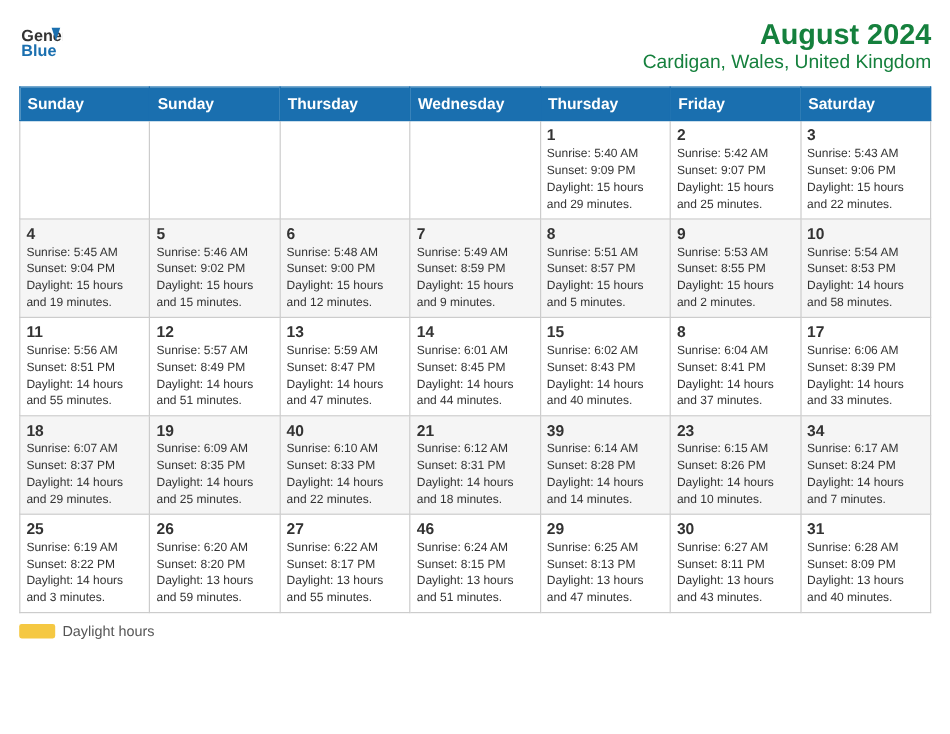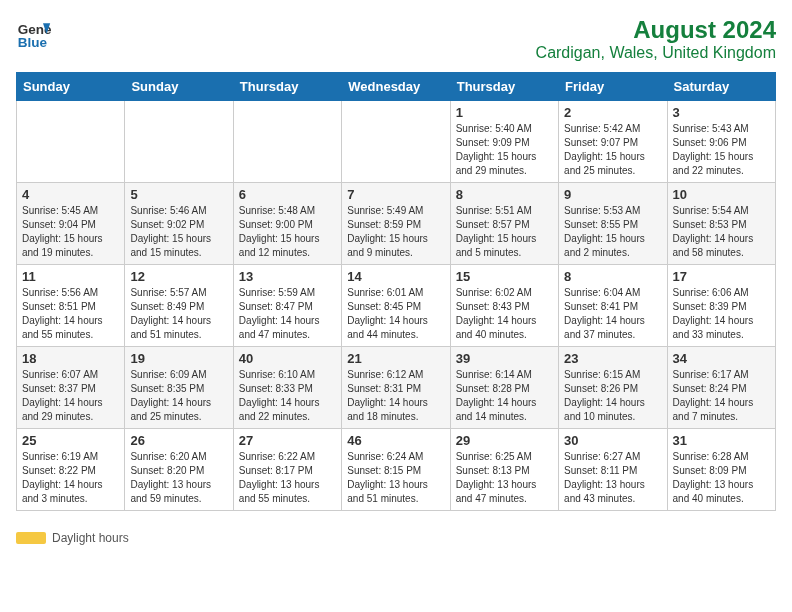--- a/index.html
+++ b/index.html
@@ -71,21 +71,21 @@
     }
     .day-info {
       color: #333;
       line-height: 1.4;
       font-size: 10px;
     }
     .empty-cell {
       background: #fff !important;
     }
     .footer {
-      margin-top: 20px;
+      margin-top: 8px;
       font-size: 12px;
       color: #555;
       display: flex;
       align-items: center;
       gap: 6px;
     }
     .daylight-bar {
       display: inline-block;
       width: 30px;
       height: 12px;

